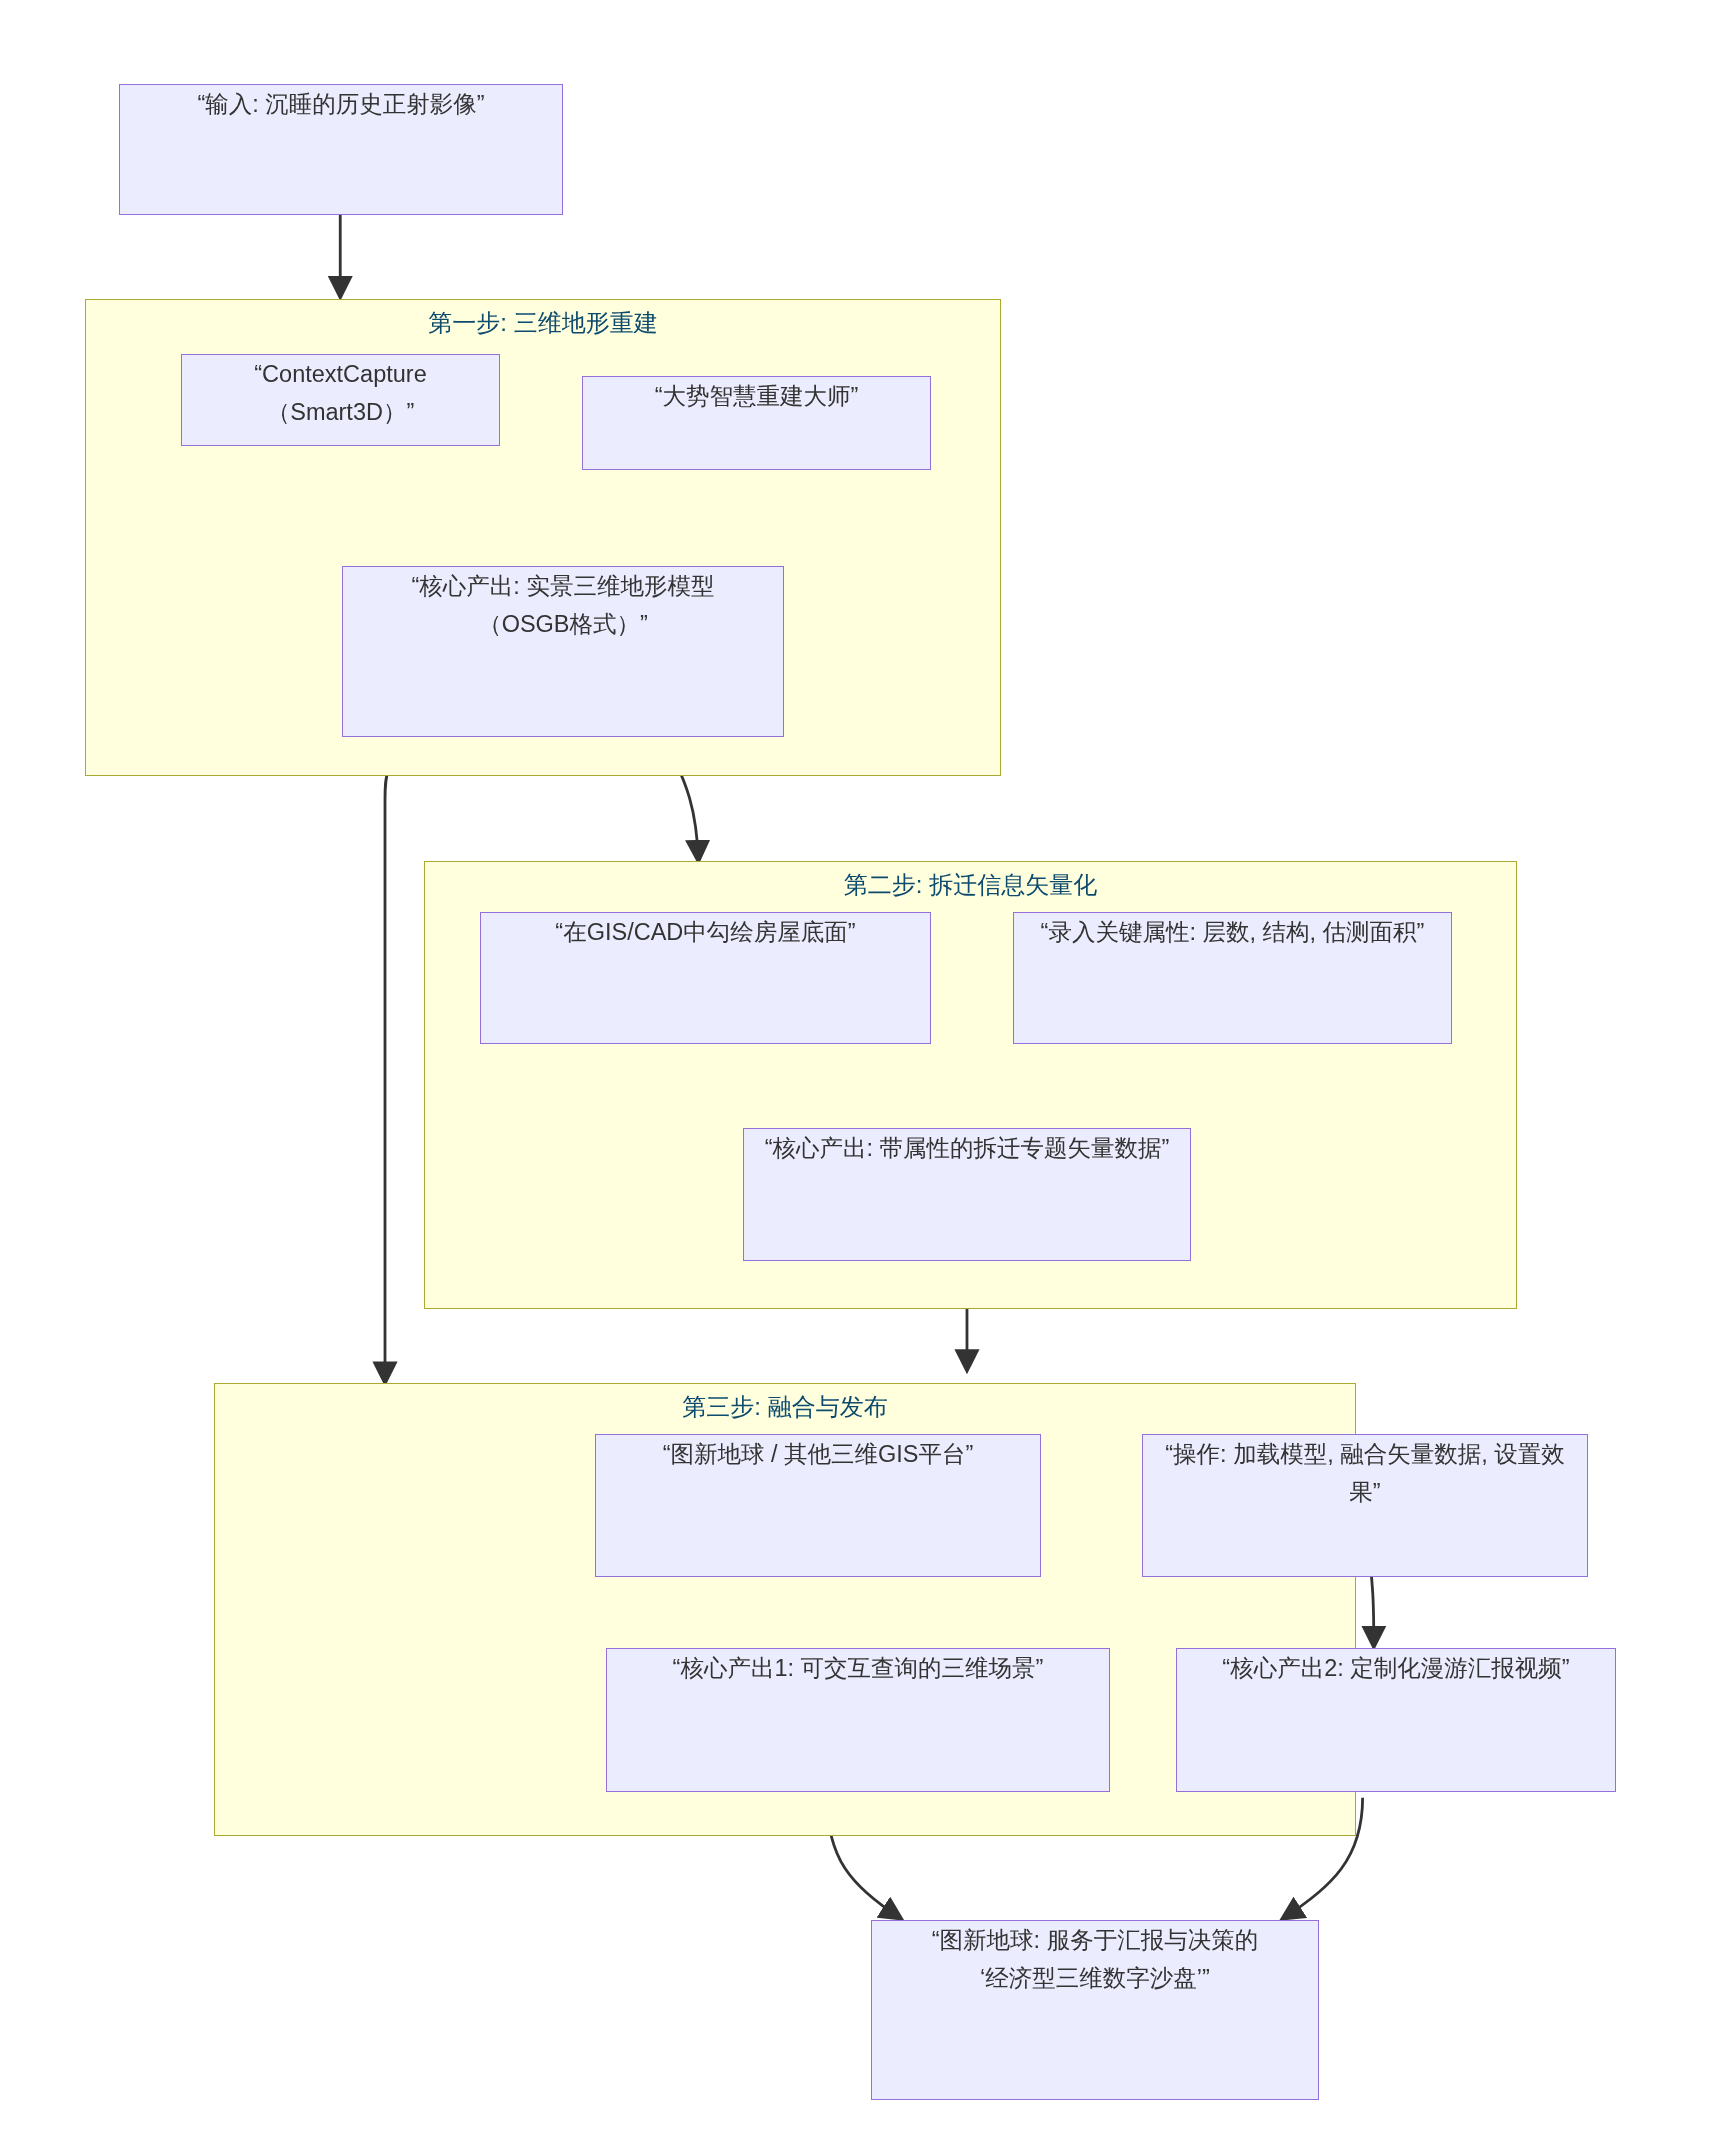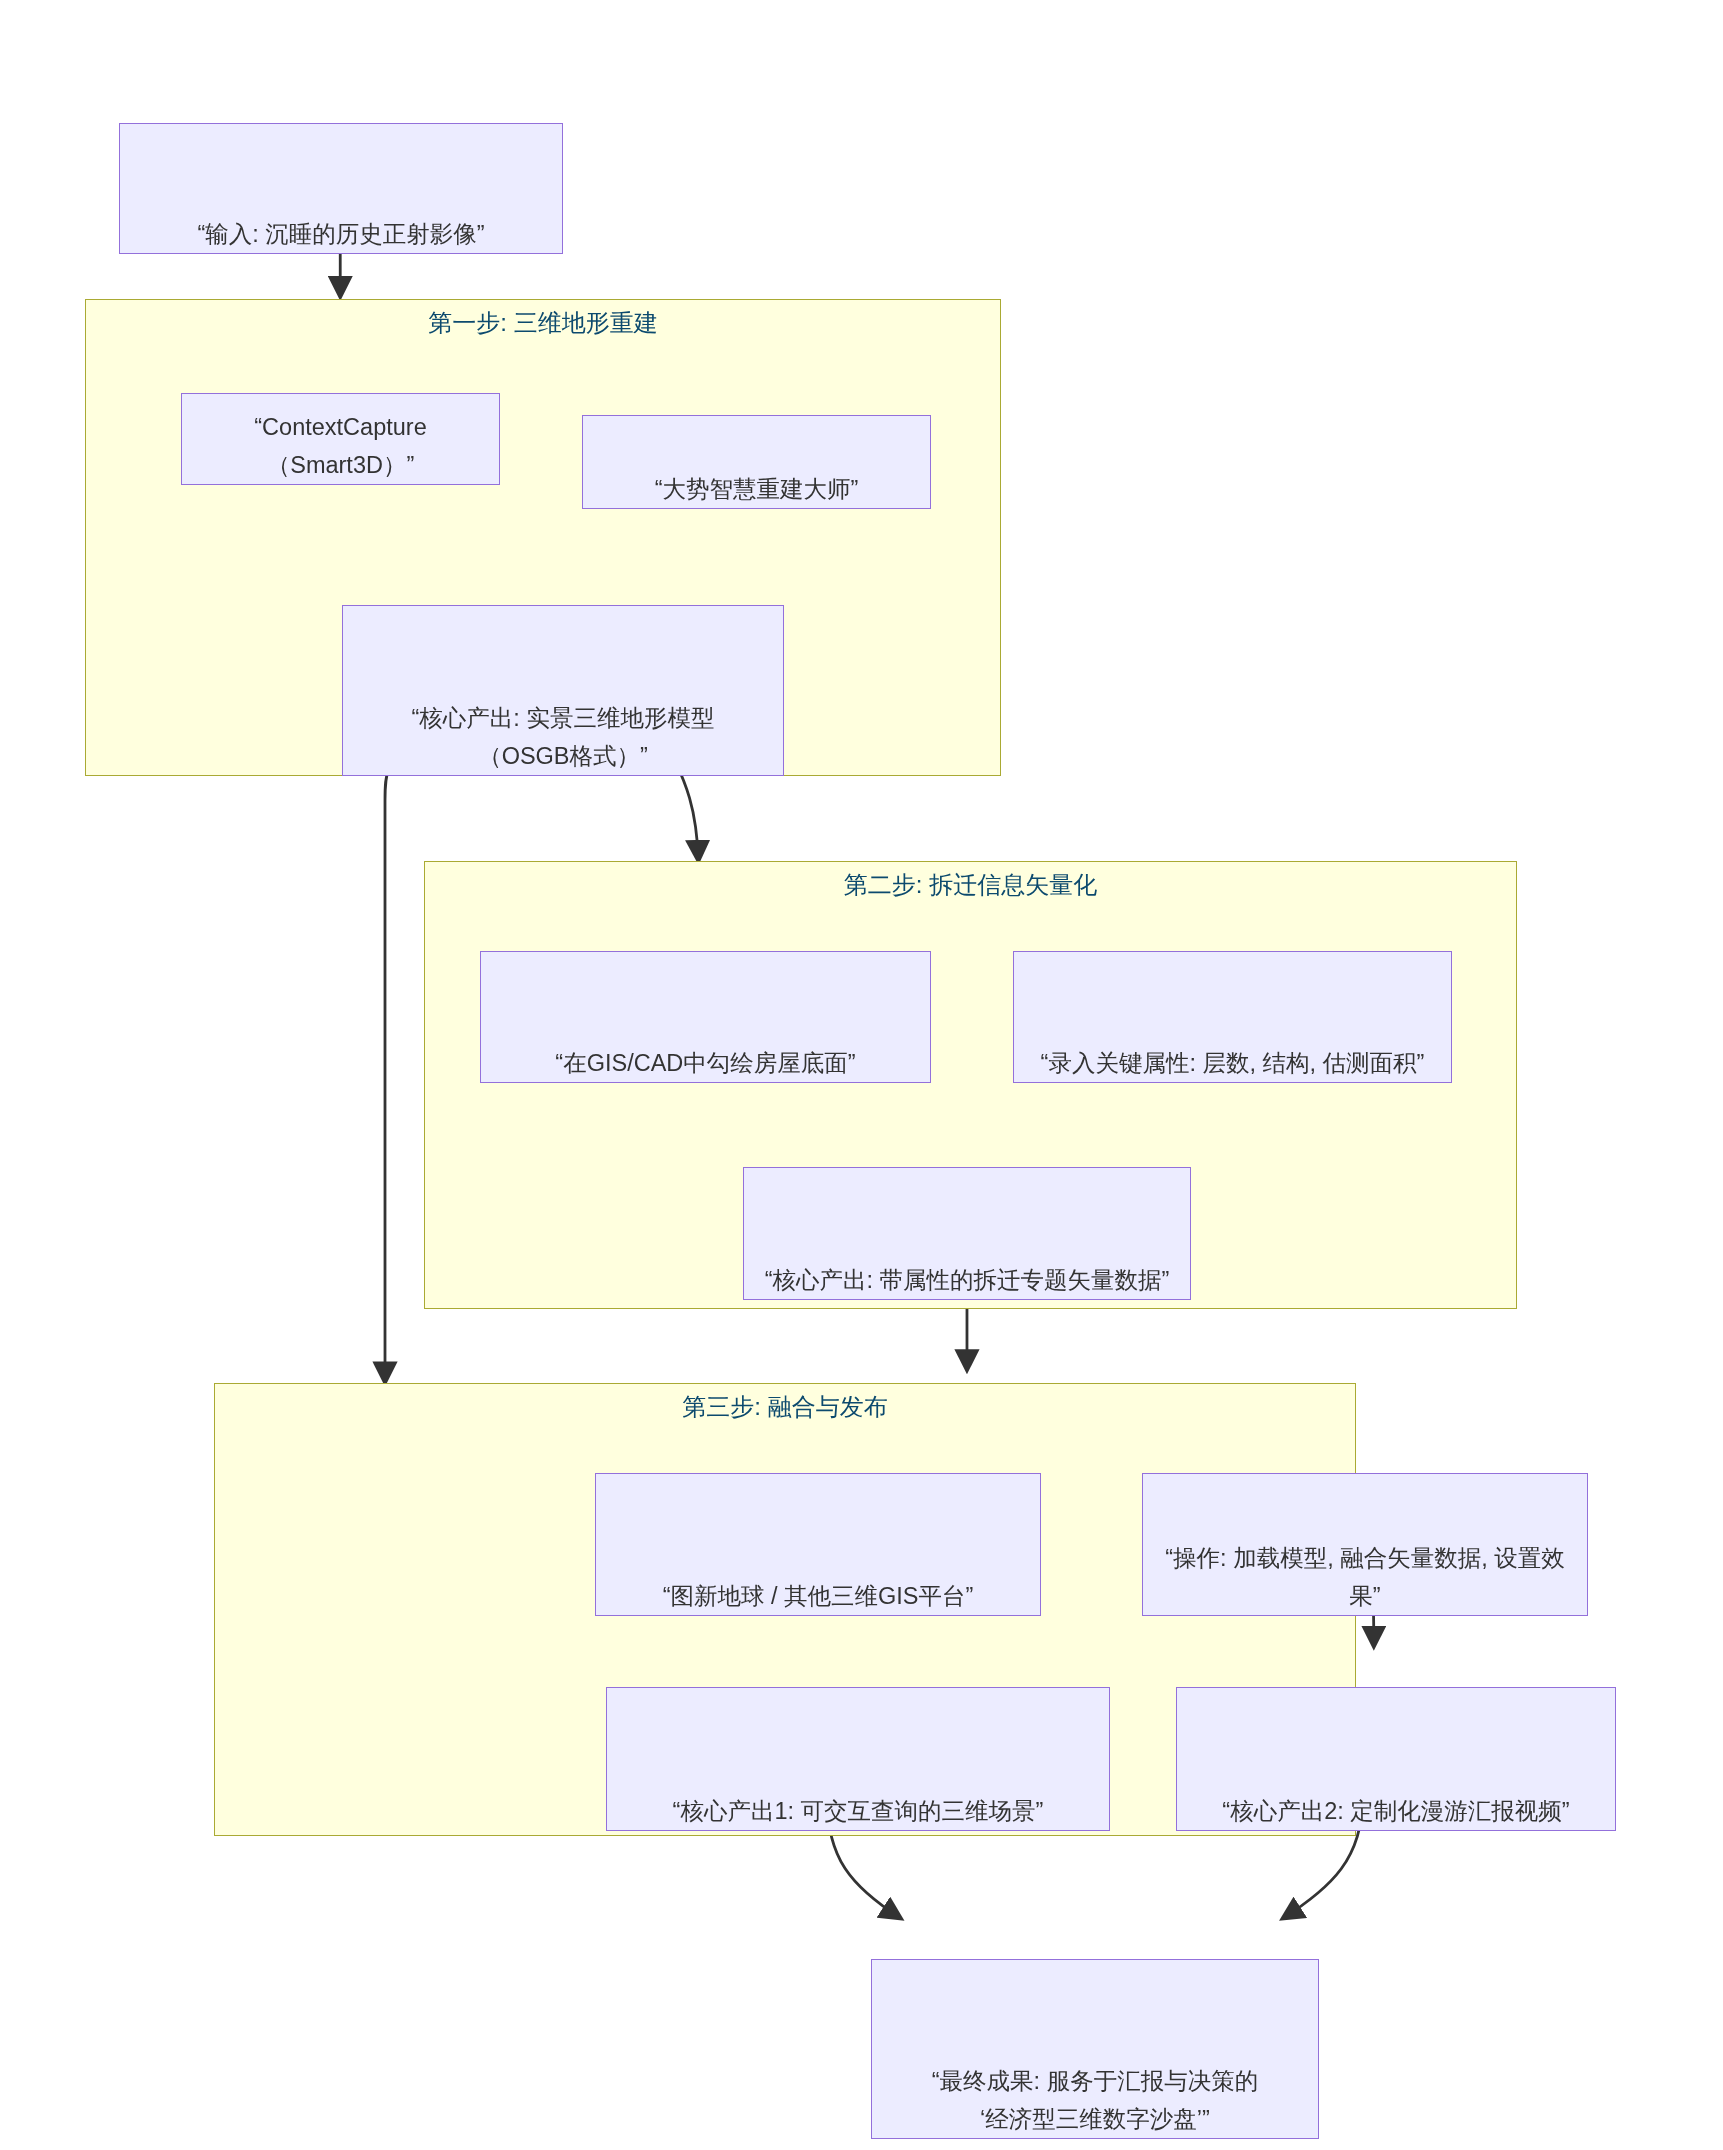--- a/index.html
+++ b/index.html
@@ -35,24 +35,23 @@
     color:#0c4a6e;
     line-height:1.25;
     white-space:nowrap;
   }
   .node{
     position:absolute;
     background:#ececff;
     border:1.7px solid #9370db;
     box-sizing:border-box;
     display:flex;
-    align-items:flex-end;
+    align-items:flex-start;
     justify-content:center;
     text-align:center;
-    margin-top:39px;
   }
   .node-label{
     font-size:23.5px;
     color:#333333;
     line-height:1.62;
     padding:0 7.8px;
     white-space:pre-line;
   }
 </style>
 </head>
@@ -135,18 +134,18 @@
 
   <div class="node" style="left:606px; top:1648px; width:504px; height:144px;">
     <span class="node-label">“核心产出1: 可交互查询的三维场景”</span>
   </div>
 
   <div class="node" style="left:1176px; top:1648px; width:440px; height:144px;">
     <span class="node-label">“核心产出2: 定制化漫游汇报视频”</span>
   </div>
 
   <div class="node" style="left:871px; top:1920px; width:448px; height:180px;">
-    <span class="node-label">“最终成果: 服务于汇报与决策的
+    <span class="node-label">“图新地球: 服务于汇报与决策的
 ‘经济型三维数字沙盘’”</span>
   </div>
 
 </div>
 
 
 </body></html>

